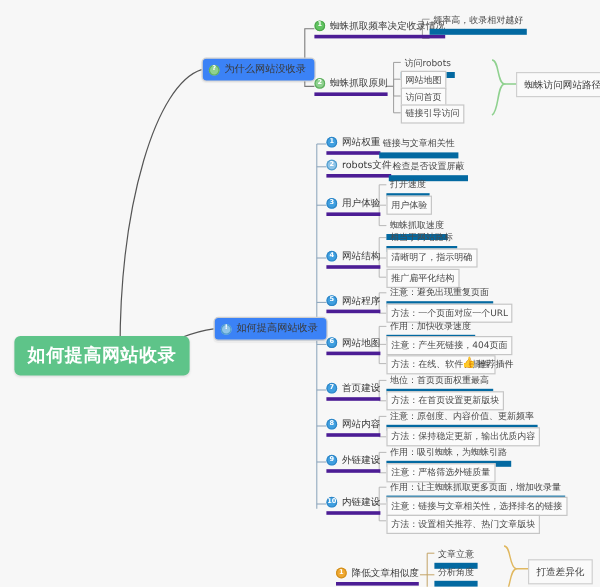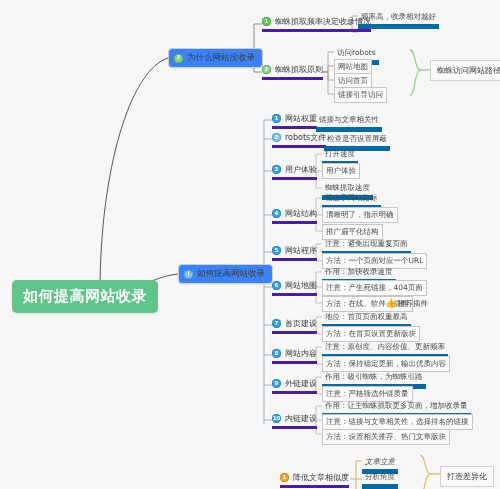--- a/index.html
+++ b/index.html
@@ -287,17 +287,17 @@
     <span>内链建设</span>
   </div>
   <div class="leaf u" style="left:322px;top:399px;">作用：让主蜘蛛抓取更多页面，增加收录量</div>
   <div class="leaf box" style="left:322px;top:414px;">注意：链接与文章相关性，选择排名的链接</div>
   <div class="leaf box" style="left:322px;top:429px;">方法：设置相关推荐、热门文章版块</div>
 
   <div class="l2 bar" style="left:280px;top:472px;">
     <span class="badge orange">1</span>
     <span>降低文章相似度</span>
   </div>
-  <div class="leaf u" style="left:362px;top:455px;font-style:italic;">文章立意</div>
+  <div class="leaf u" style="left:362px;top:455px;">文章立意</div>
   <div class="leaf u" style="left:362px;top:470px;">分析角度</div>
   <div class="plainbox" style="left:440px;top:466px;">打造差异化</div>
 
 </div>
 
 </body></html>

